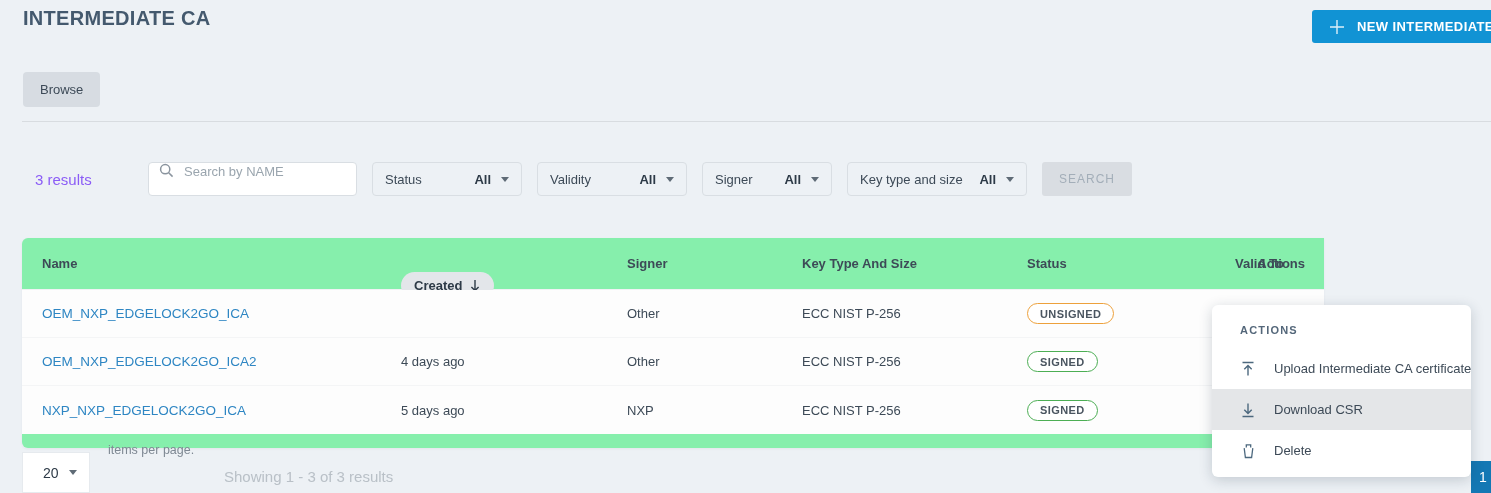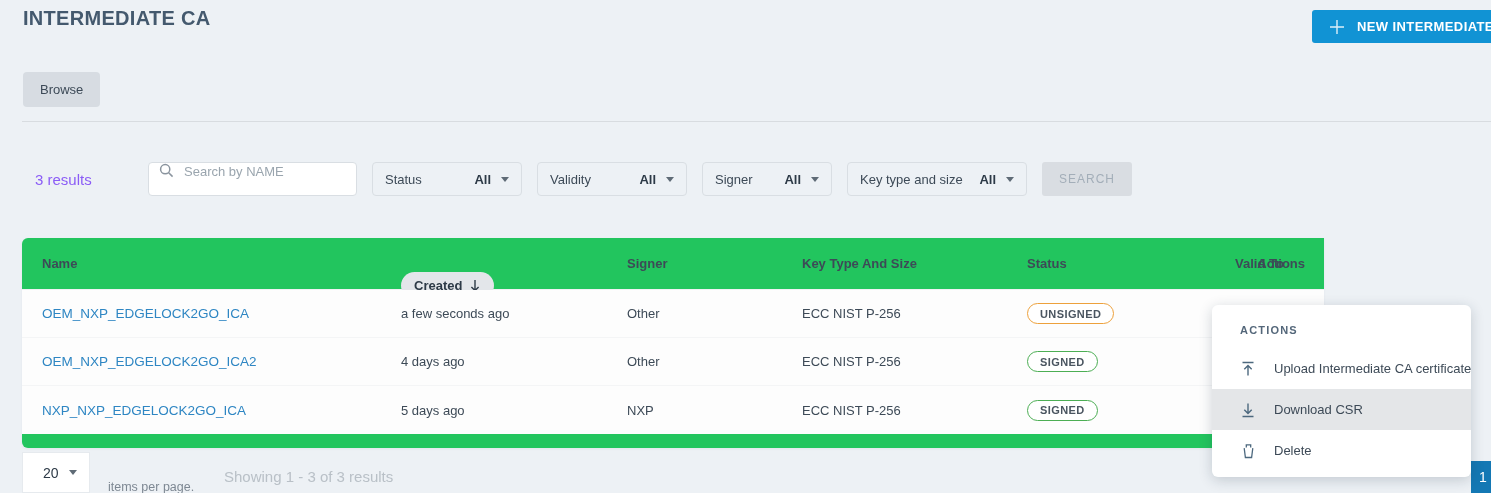--- a/index.html
+++ b/index.html
@@ -70,21 +70,21 @@
   .f-validity{left:537px;width:150px;}
   .f-signer{left:702px;width:130px;}
   .f-key{left:847px;width:180px;}
 
   .search-btn{
     left:1042px;top:162px;width:90px;height:34px;background:#d9dde2;border:none;border-radius:3px;
     font-size:12px;letter-spacing:1px;color:#a3aeb9;font-family:inherit;cursor:default;
   }
 
   .table-card{
-    left:22px;top:238px;width:1302px;height:210px;background:#22c55e;
+    left:22px;top:238px;width:1302px;height:210px;background:#86efac;
     border-radius:6px 0 0 6px;box-shadow:0 1px 3px rgba(20,40,60,.05);
   }
   .thead{position:relative;height:52px;border-bottom:1px solid #f0f2f4;}
   .trow{position:relative;height:48px;border-bottom:1px solid #f4f5f6;background:#fdfdfd;}
   .trow:last-child{border-bottom:none;}
   .cell{position:absolute;top:0;height:100%;display:flex;align-items:center;font-size:13px;color:var(--text);white-space:nowrap;}
   .c-name{left:20px;}
   .c-created{left:379px;}
   .c-signer{left:605px;}
   .c-key{left:780px;}
@@ -121,21 +121,21 @@
     font-family:inherit;text-align:left;white-space:nowrap;
   }
   .menu-item.highlighted{background:#e4e6e8;}
   .menu-item .mi-icon{display:inline-flex;width:16px;justify-content:center;}
 
   .pp-select{
     left:22px;top:452px;width:68px;height:41px;background:#fff;border:1px solid #e6eaee;
     display:flex;align-items:center;justify-content:space-between;padding:0 12px 0 20px;
     font-size:14px;color:#2d3a47;cursor:pointer;
   }
-  .pp-label{left:108px;top:480px;font-size:12.5px;color:#7e8893;}
+  .pp-label{left:108px;top:443px;font-size:12.5px;color:#7e8893;}
   .showing-text{left:224px;top:468px;font-size:15px;color:var(--faint);}
 
   .page-btn{
     left:1471px;top:461px;width:34px;height:32px;background:var(--accent-dark);border:none;
     color:#fff;font-size:14px;text-align:left;padding:0 0 0 8px;font-family:inherit;cursor:pointer;
   }
 
   svg{display:block;}
 </style>
 </head>
@@ -217,21 +217,20 @@
     <div class="cell c-key">Key Type And Size</div>
     <div class="cell c-status">Status</div>
     <div class="cell c-valid">Valid To</div>
     <div class="cell c-actions">Actions</div>
   </div>
 
   <div class="trow">
     <div class="cell c-name">
         <a class="name-link">OEM_NXP_EDGELOCK2GO_ICA</a>
       </div>
-    <div class="cell c-created">a few seconds ago</div>
     <div class="cell c-signer">Other</div>
     <div class="cell c-key">ECC NIST P-256</div>
     <div class="cell c-status">
         <span class="badge badge-unsigned">UNSIGNED</span>
       </div>
   </div>
 
   <div class="trow">
     <div class="cell c-name">
         <a class="name-link">OEM_NXP_EDGELOCK2GO_ICA2</a>

